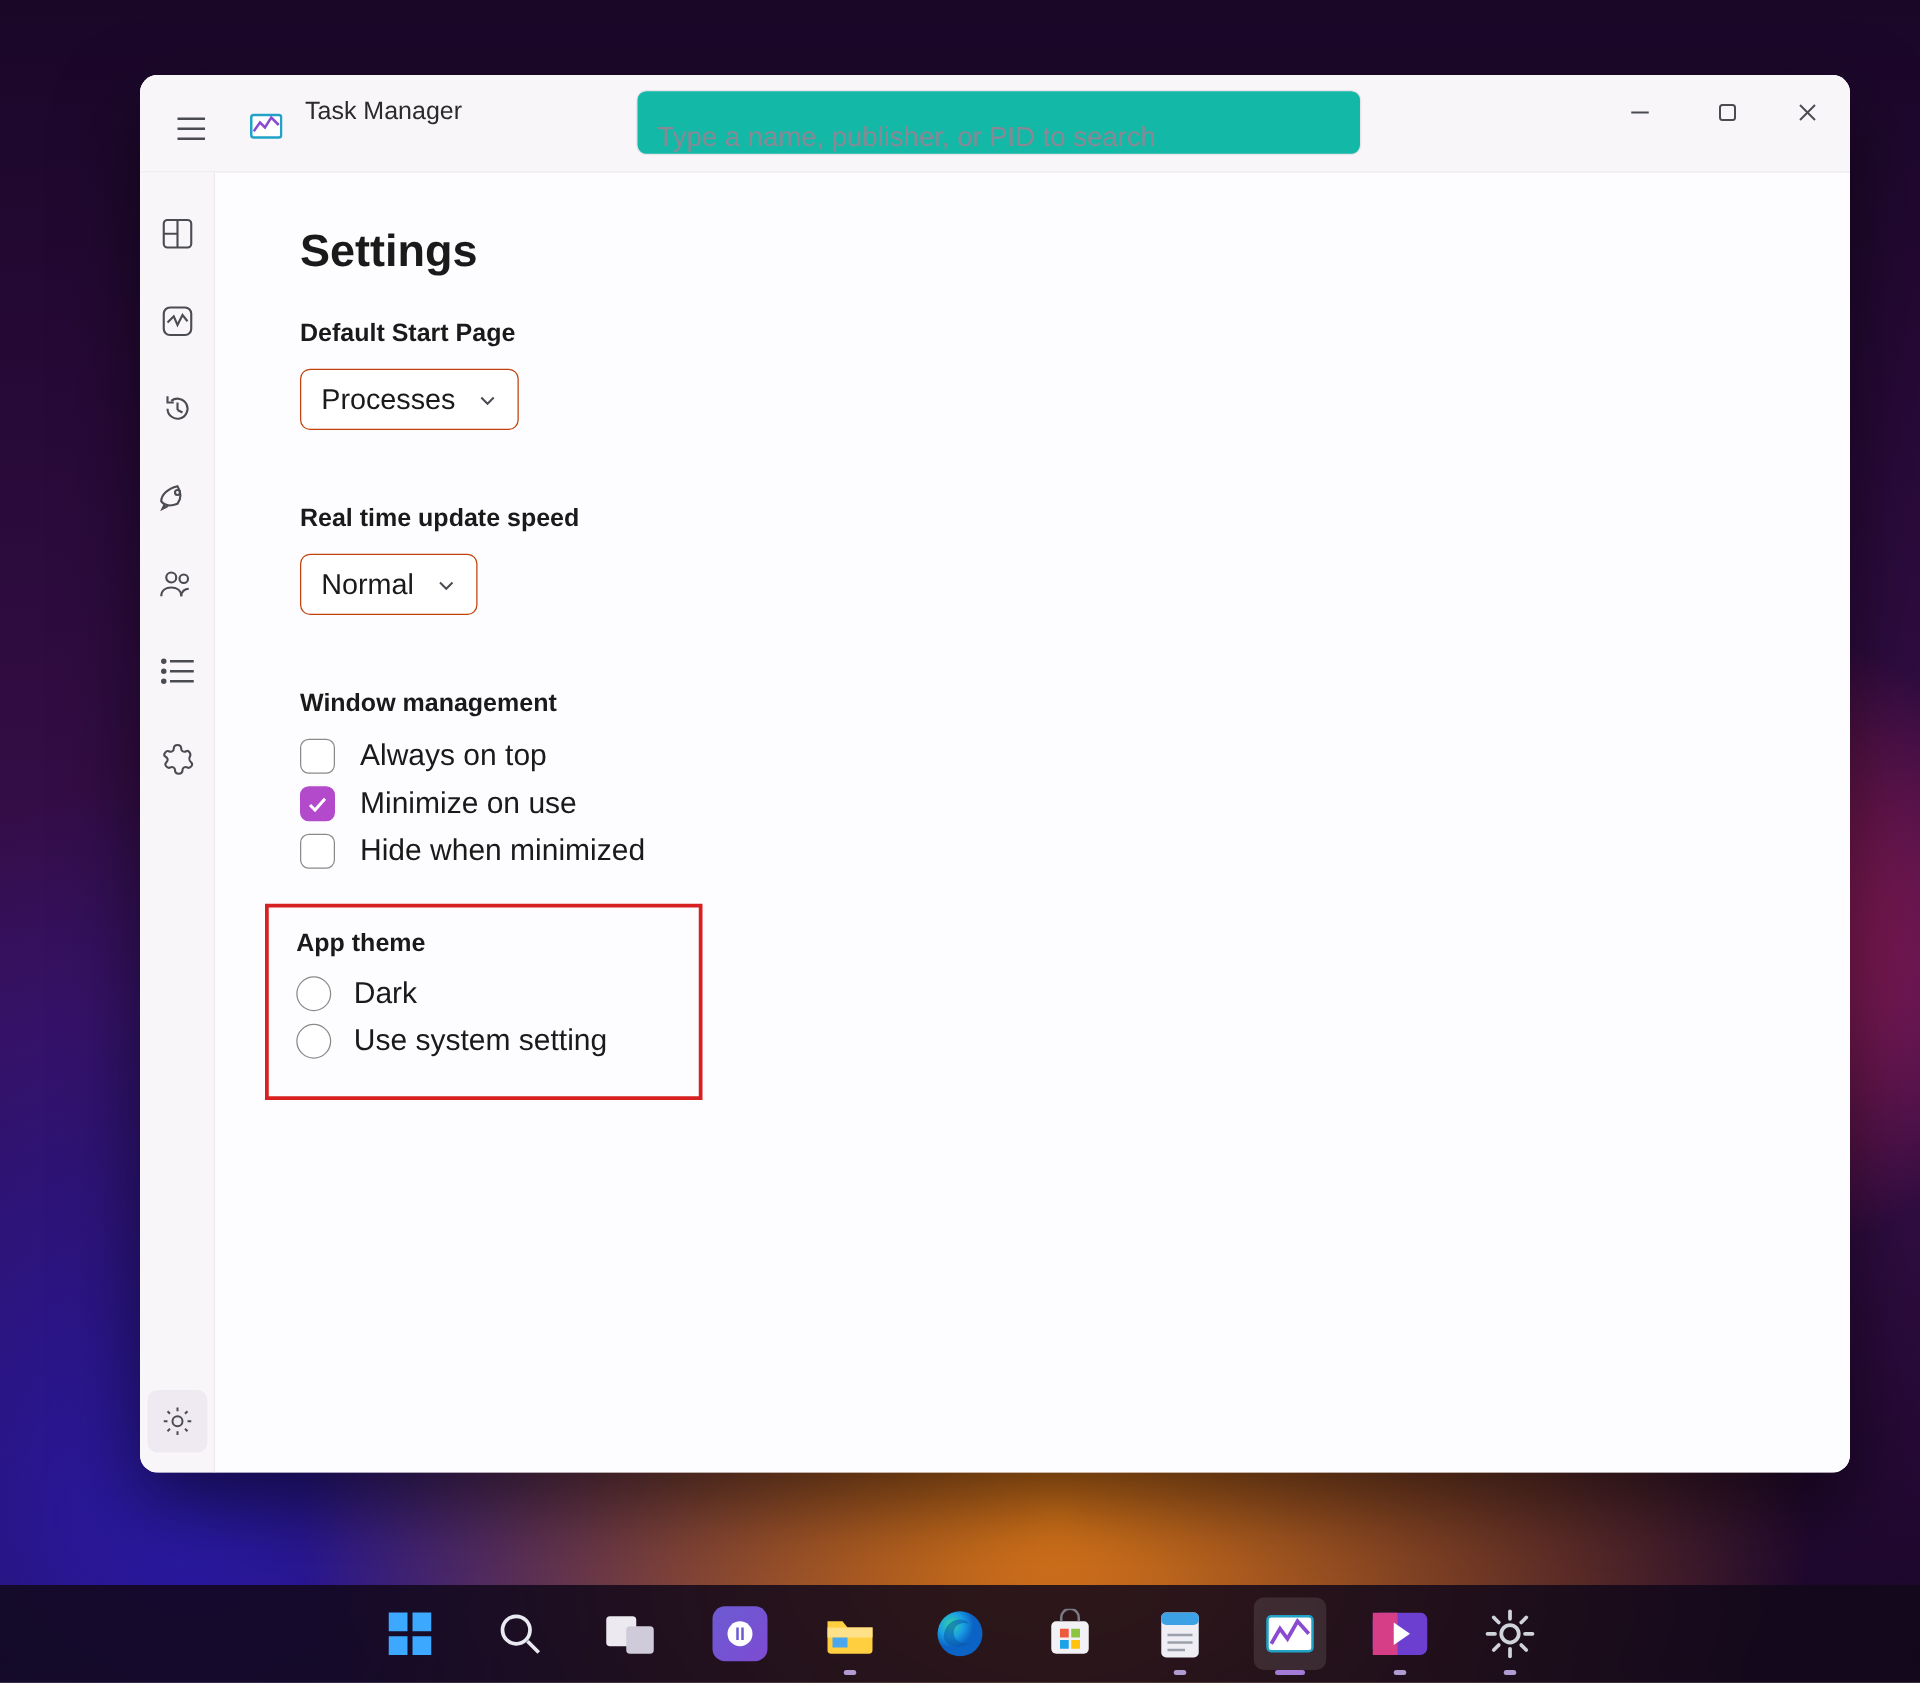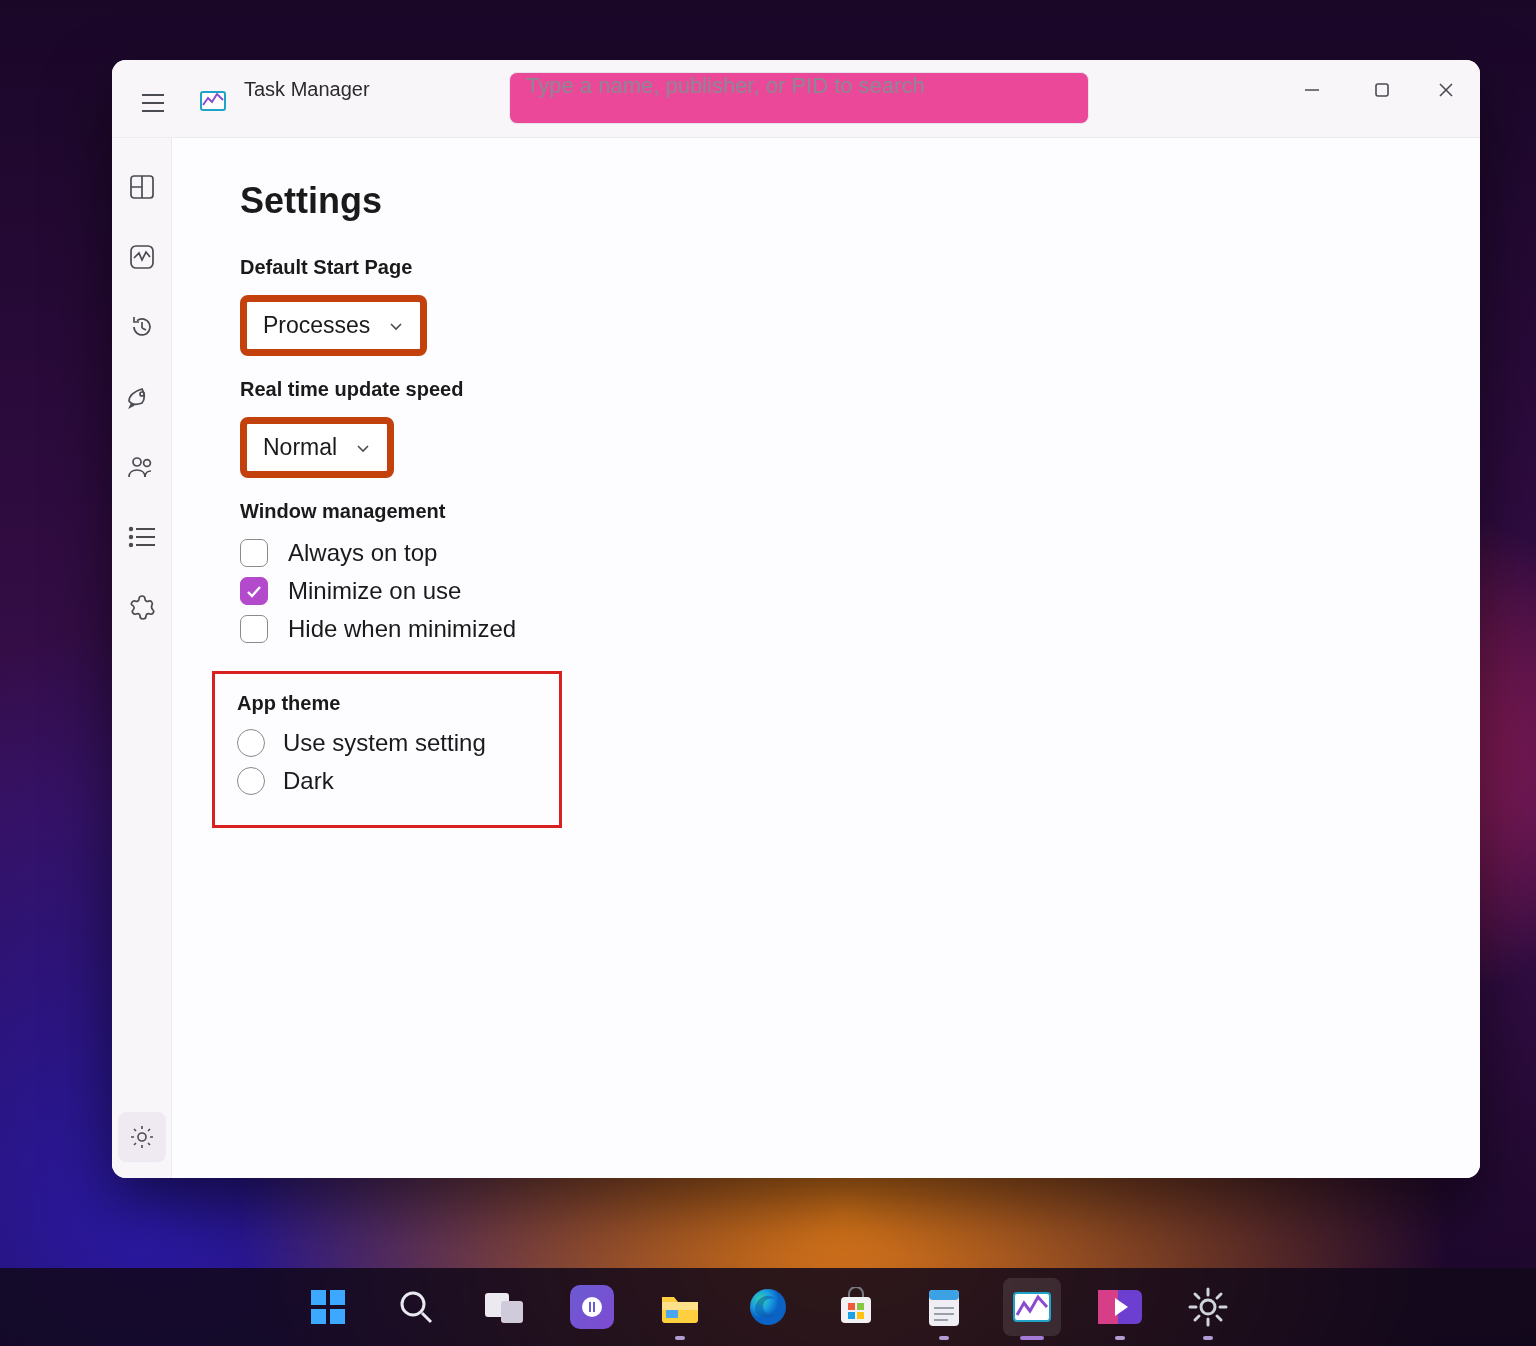--- a/index.html
+++ b/index.html
@@ -22,41 +22,41 @@
     background:#fff;border-radius:14px;overflow:hidden;
     box-shadow:0 28px 64px rgba(0,0,0,.55);}
   .titlebar{position:relative;height:78px;background:#f9f6fa;border-bottom:1px solid #eceaf0;
     display:flex;align-items:center;}
   .titlebar .burger{position:absolute;left:22px;top:24px;width:38px;height:38px;
     display:flex;align-items:center;justify-content:center;border-radius:6px}
   .titlebar .app-icon{position:absolute;left:86px;top:26px;width:30px;height:30px;
     display:flex;align-items:center;justify-content:center}
   .titlebar .app-title{position:absolute;left:132px;top:18px;font-size:20px;color:#2b2b2b}
   .titlebar .search{position:absolute;left:397px;top:12px;width:580px;height:52px;
-    background:#ec4899;border:1px solid #e6e3ea;border-radius:8px;padding:0 16px;
-    display:flex;align-items:flex-start}
+    background:#14b8a6;border:1px solid #e6e3ea;border-radius:8px;padding:0 16px;
+    display:flex;align-items:flex-end}
   .titlebar .search input{border:none;outline:none;width:100%;font-size:22px;color:#333;background:transparent}
   .titlebar .search input::placeholder{color:#8b8894}
   .win-btn{position:absolute;top:10px;width:56px;height:40px;display:flex;align-items:center;justify-content:center}
   .btn-min{right:140px}
   .btn-max{right:70px}
   .btn-close{right:6px}
 
   .body{display:flex;height:calc(100% - 78px);}
   .nav{width:60px;background:#f9f6fa;border-right:1px solid #eceaf0;display:flex;flex-direction:column;align-items:center;padding-top:14px;position:relative}
   .nav-item{width:44px;height:50px;margin:10px 0;display:flex;align-items:center;justify-content:center;border-radius:8px}
   .nav-spacer{flex:1}
   .nav-settings{position:relative;margin-bottom:16px;background:#efeaf2;border-radius:8px;width:48px;height:50px;display:flex;align-items:center;justify-content:center}
   .nav-settings:before{content:"";position:absolute;left:-12px;top:15px;width:5px;height:22px;border-radius:3px;background:#b24acb}
 
   .content{flex:1;overflow:auto;padding:42px 68px 40px 68px;background:#fdfdff}
   h1{font-size:36px;font-weight:600;color:#1a1a1a;margin-bottom:34px}
   .section-label{font-size:20px;font-weight:600;color:#1a1a1a;margin-bottom:16px}
-  .combo{display:inline-flex;align-items:center;gap:18px;border:7px solid #c2410c;border-radius:8px;
-    background:#fff;padding:10px 16px;font-size:23px;color:#1a1a1a;margin-bottom:14px}
+  .combo{display:inline-flex;align-items:center;gap:18px;border:1px solid #c2410c;border-radius:8px;
+    background:#fff;padding:10px 16px;font-size:23px;color:#1a1a1a;margin-bottom:52px}
   .combo .chev{display:flex;align-items:center}
   .check-row{display:flex;gap:20px;font-size:24px;color:#1a1a1a;margin:10px 0}
   .checkbox{width:28px;height:28px;border:1.5px solid #8a8a8a;border-radius:7px;background:#fff}
   .checkbox.checked{background:#b24acb;border-color:#b24acb;display:flex;align-items:center;justify-content:center}
   .checkbox.checked svg{color:#fff}
   .radio-row{display:flex;align-items:center;gap:18px;font-size:24px;color:#1a1a1a;margin:10px 0}
   .radio{width:28px;height:28px;border:1.5px solid #8a8a8a;border-radius:50%;background:#fff;position:relative}
   .radio.selected{border:7px solid #b24acb}
   .hl-box{border:3px solid #d72121;padding:18px 22px 20px 22px;margin-top:28px;width:350px;margin-left:-28px}
   .sec{margin-bottom:8px}
@@ -231,25 +231,25 @@
           <span class="checkbox"></span>
           <span>Hide when minimized</span>
         </div>
       </div>
 
       <div class="hl-box">
         <div class="section-label" style="margin-bottom:14px">App theme</div>
 
         <div class="radio-row">
           <span class="radio"></span>
-          <span>Use system setting</span>
+          <span>Dark</span>
         </div>
         <div class="radio-row">
           <span class="radio"></span>
-          <span>Dark</span>
+          <span>Use system setting</span>
         </div>
       </div>
     </div>
   </div>
 </div>
 
 <div class="taskbar">
   <div class="tb-item">
     <svg width="40" height="40" viewBox="0 0 40 40">
         <rect x="3" y="3" width="15" height="15" fill="#3da8ff"></rect>

